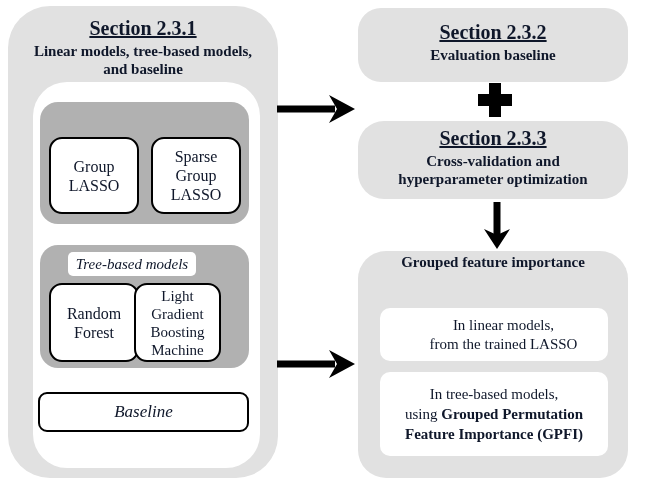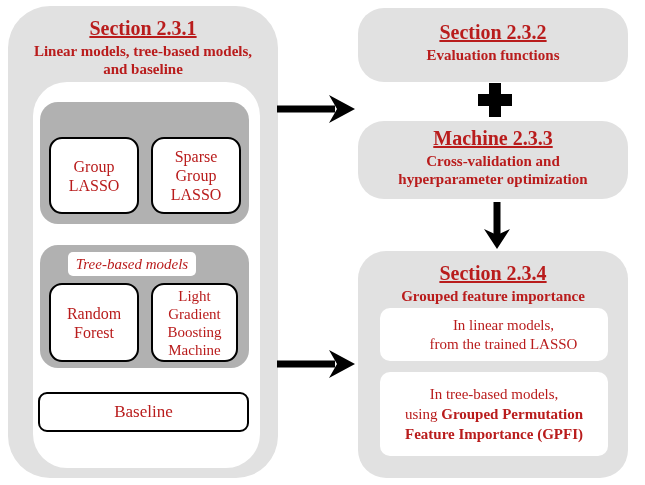--- a/index.html
+++ b/index.html
@@ -1,36 +1,36 @@
 <!DOCTYPE html>
 <html><head>
 <meta charset="utf-8">
 <style>
   html,body{margin:0;padding:0;background:#fff;}
   #canvas{
     position:relative;width:645px;height:485px;background:#ffffff;
-    font-family:"Liberation Serif","DejaVu Serif",serif;color:#b91c1c;
+    font-family:"Liberation Serif","DejaVu Serif",serif;color:#0f172a;
     overflow:hidden;
   }
   .abs{position:absolute;box-sizing:border-box;}
   .panel{background:#e1e1e1;border-radius:26px;text-align:center;}
   .sec-title{font-size:20px;line-height:24px;font-weight:bold;text-decoration:underline;}
   .sec-sub{font-size:15px;line-height:18px;font-weight:bold;white-space:pre-line;margin-top:2px;}
   .inner-white{background:#ffffff;border-radius:34px;}
   .group-gray{background:#b1b1b1;border-radius:18px;}
   .label-box{background:#ffffff;border-radius:5px;font-size:15px;display:flex;align-items:center;justify-content:center;}
   .model-box{
     background:#ffffff;border:2.5px solid #000;border-radius:13px;
     display:flex;align-items:center;justify-content:center;
     text-align:center;font-size:16px;line-height:19px;white-space:pre-line;
   }
   .model-box.small-text{font-size:15px;line-height:18px;}
   .baseline-box{
     background:#ffffff;border:2.5px solid #000;border-radius:9px;
-    display:flex;align-items:center;justify-content:center;font-size:17px;
+    display:flex;align-items:center;justify-content:center;font-size:17px;font-style:italic;
   }
   .note-box{
     background:#ffffff;border-radius:10px;
     display:flex;flex-direction:column;align-items:center;justify-content:center;
     text-align:center;font-size:15px;line-height:19px;white-space:pre-line;
   }
   .note-line{white-space:pre-line;}
   .bold{font-weight:bold;}
   svg{display:block;}
 </style>
@@ -53,21 +53,21 @@
 Group
 LASSO</div>
       </div>
 
       <div class="abs group-gray" style="left:7px;top:163px;width:209px;height:123px;">
         <div class="abs label-box" style="left:28px;top:7px;width:128px;height:24px;font-style:italic;">
           <span>Tree-based models</span>
         </div>
         <div class="abs model-box" style="left:9px;top:38px;width:90px;height:79px;">Random
 Forest</div>
-        <div class="abs model-box small-text" style="left:111px;top:38px;width:87px;height:79px;">Light
+        <div class="abs model-box small-text" style="left:94px;top:38px;width:87px;height:79px;">Light
 Gradient
 Boosting
 Machine</div>
       </div>
 
       <div class="abs baseline-box" style="left:5px;top:310px;width:211px;height:40px;">
         <span>Baseline</span>
       </div>
     </div>
   </div>
@@ -78,47 +78,46 @@
       <polygon points="52,1 60,15 52,29 78,15" fill="#000"></polygon>
     </svg>
   </div>
   <div class="abs" style="left:277px;top:349px;">
     <svg width="78" height="30" viewBox="0 0 78 30">
       <line x1="0" y1="15" x2="58" y2="15" stroke="#000" stroke-width="7"></line>
       <polygon points="52,1 60,15 52,29 78,15" fill="#000"></polygon>
     </svg>
   </div>
 
-  <div class="abs panel" style="left:358px;top:8px;width:270px;height:74px;">
+  <div class="abs panel" style="left:358px;top:8px;width:270px;height:74px;border-radius:23px;">
     <div class="sec-title" style="margin-top:12px;">Section 2.3.2</div>
-    <div class="sec-sub">Evaluation functions</div>
+    <div class="sec-sub">Evaluation baseline</div>
   </div>
 
   <div class="abs" style="left:478px;top:83px;">
     <svg width="34" height="34" viewBox="0 0 34 34">
       <rect x="11" y="0" width="12" height="34" fill="#000"></rect>
       <rect x="0" y="11" width="34" height="12" fill="#000"></rect>
     </svg>
   </div>
 
   <div class="abs panel" style="left:358px;top:121px;width:270px;height:78px;">
-    <div class="sec-title" style="margin-top:5px;">Machine 2.3.3</div>
+    <div class="sec-title" style="margin-top:5px;">Section 2.3.3</div>
     <div class="sec-sub">Cross-validation and
 hyperparameter optimization</div>
   </div>
 
   <div class="abs" style="left:483px;top:202px;">
     <svg width="28" height="48" viewBox="0 0 28 48">
       <line x1="14" y1="0" x2="14" y2="33" stroke="#000" stroke-width="7"></line>
       <polygon points="1,27 14,33 27,27 14,47" fill="#000"></polygon>
     </svg>
   </div>
 
   <div class="abs panel" style="left:358px;top:251px;width:270px;height:227px;border-radius:28px;">
-    <div class="sec-title" style="margin-top:10px;">Section 2.3.4</div>
     <div class="sec-sub">Grouped feature importance</div>
 
     <div class="abs note-box" style="left:22px;top:57px;width:228px;height:53px;padding-left:19px;">In linear models,
 from the trained LASSO</div>
 
     <div class="abs note-box" style="left:22px;top:121px;width:228px;height:84px;line-height:20px;"><span class="note-line">In tree-based models,</span><span class="note-line"><span>using </span><span class="bold">Grouped Permutation
 Feature Importance (GPFI)</span></span></div>
   </div>
 
 </div>

